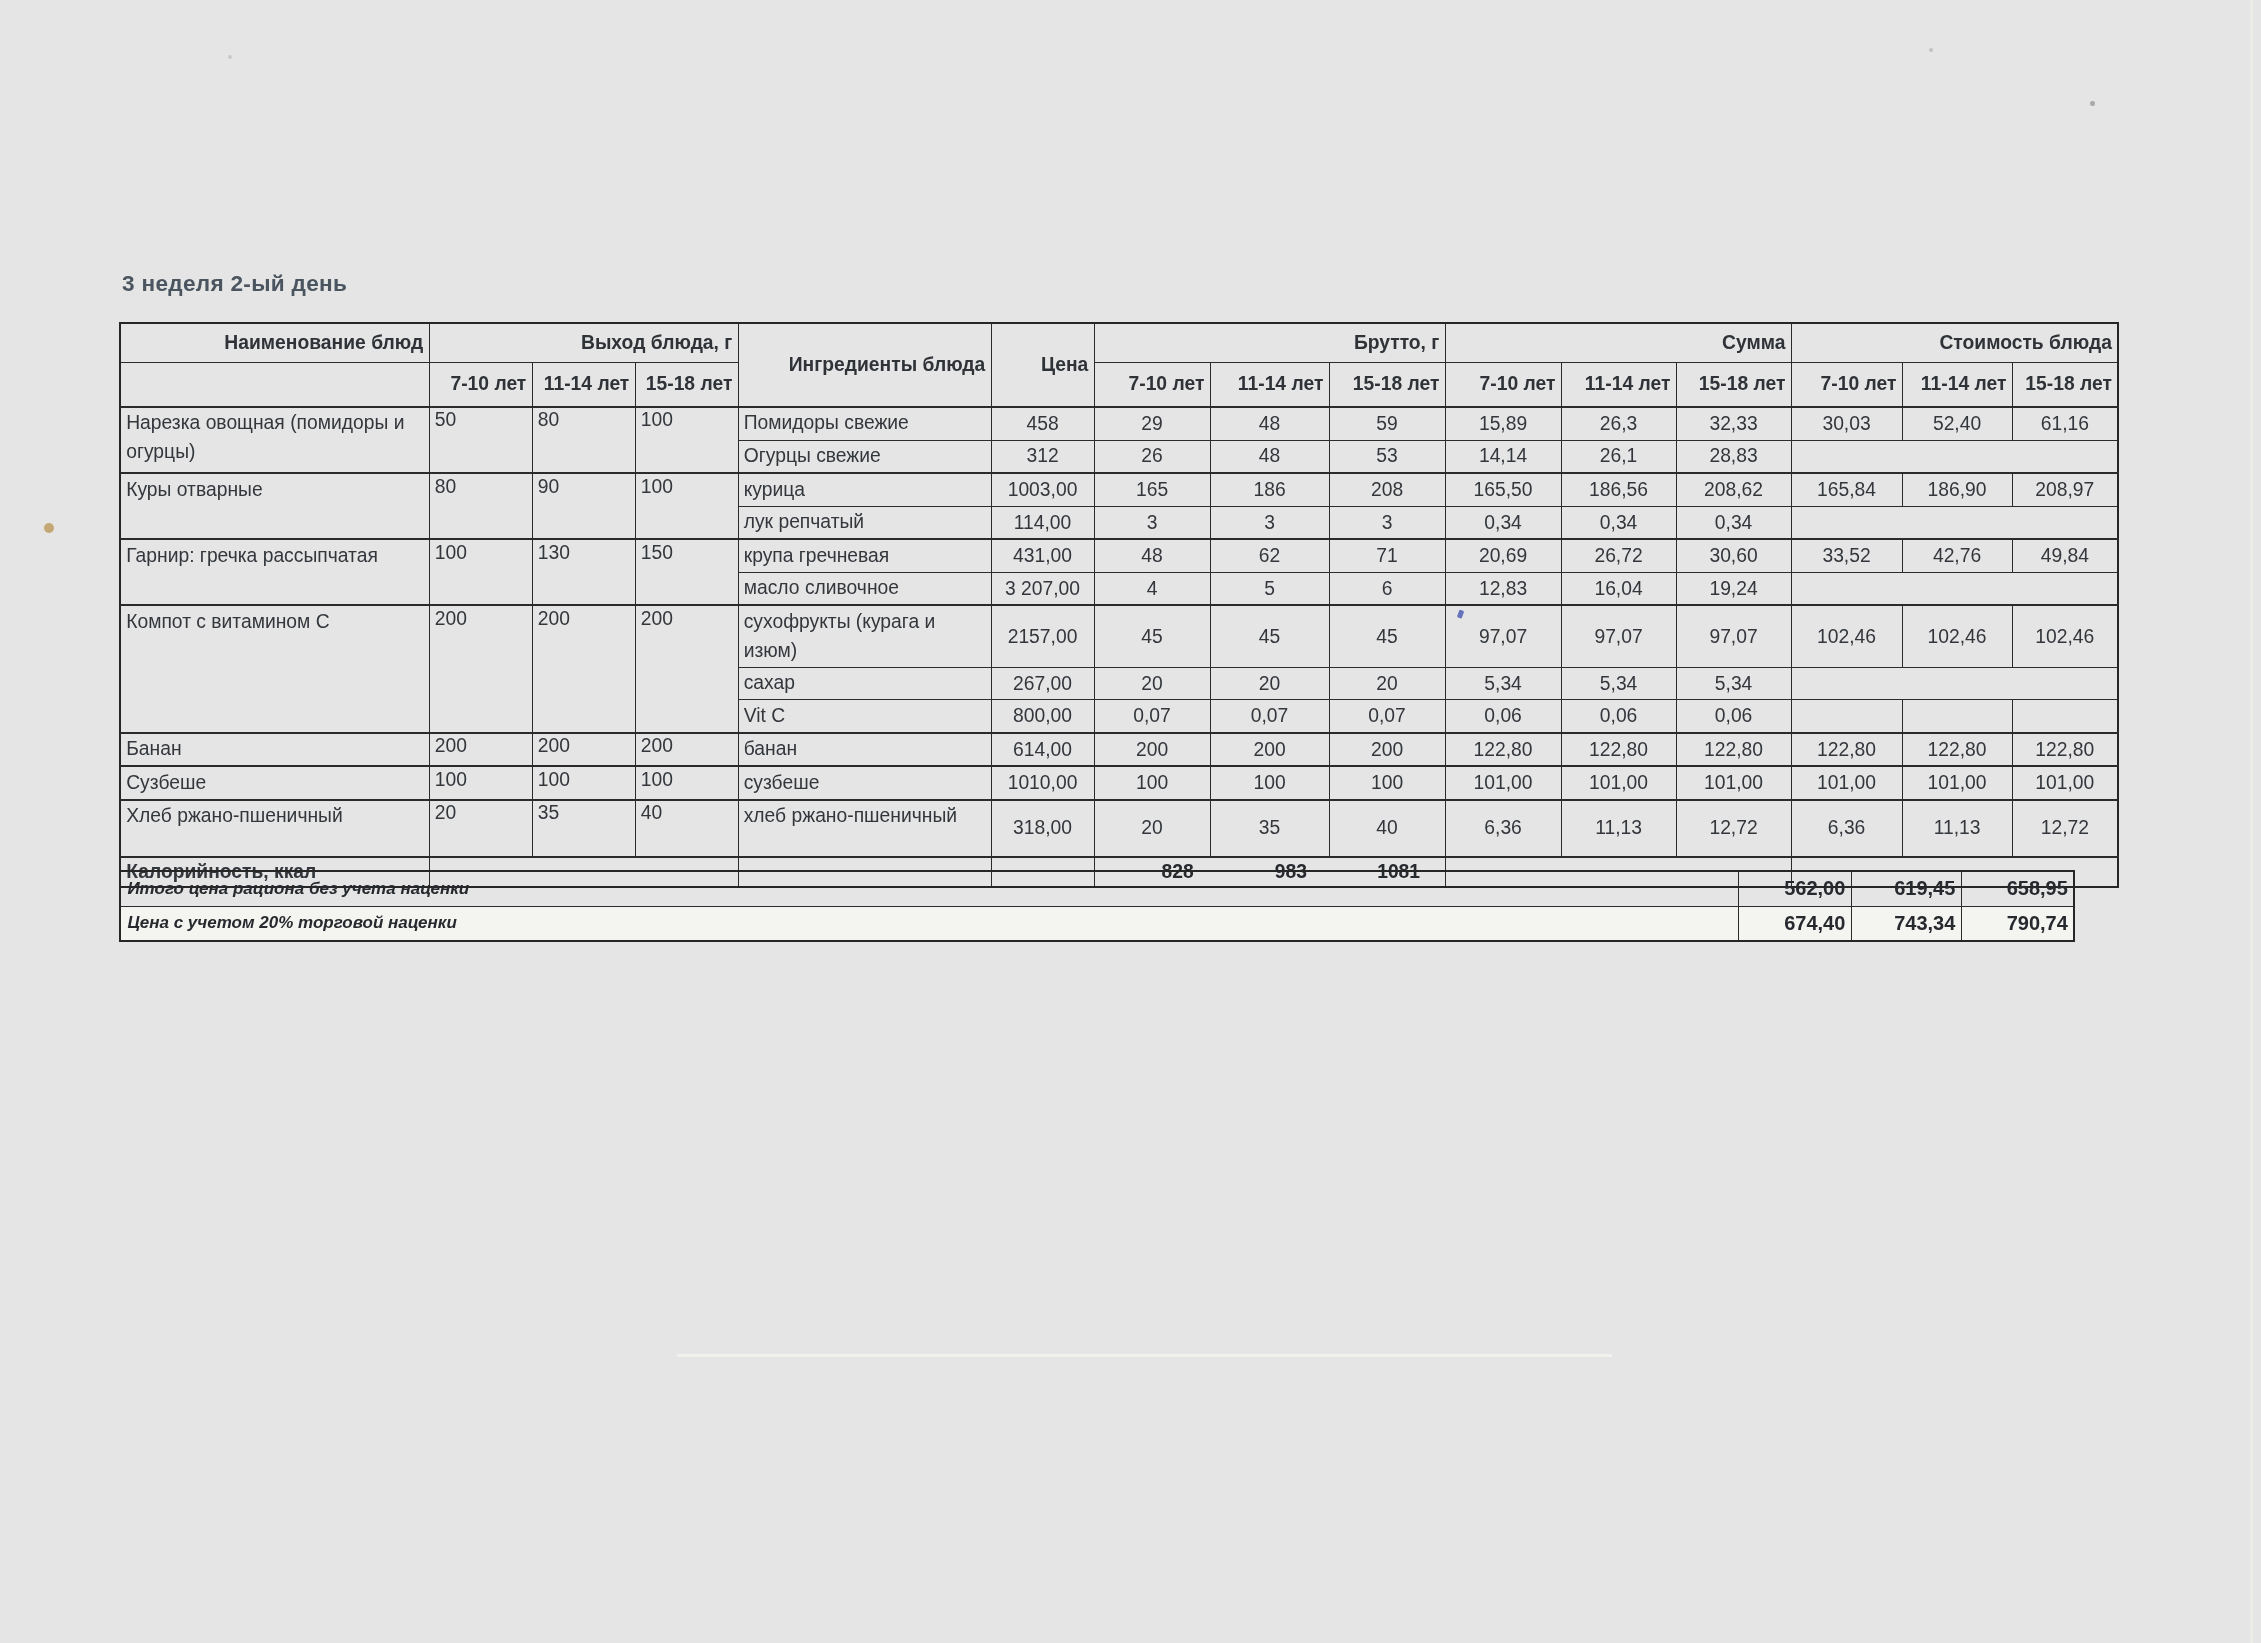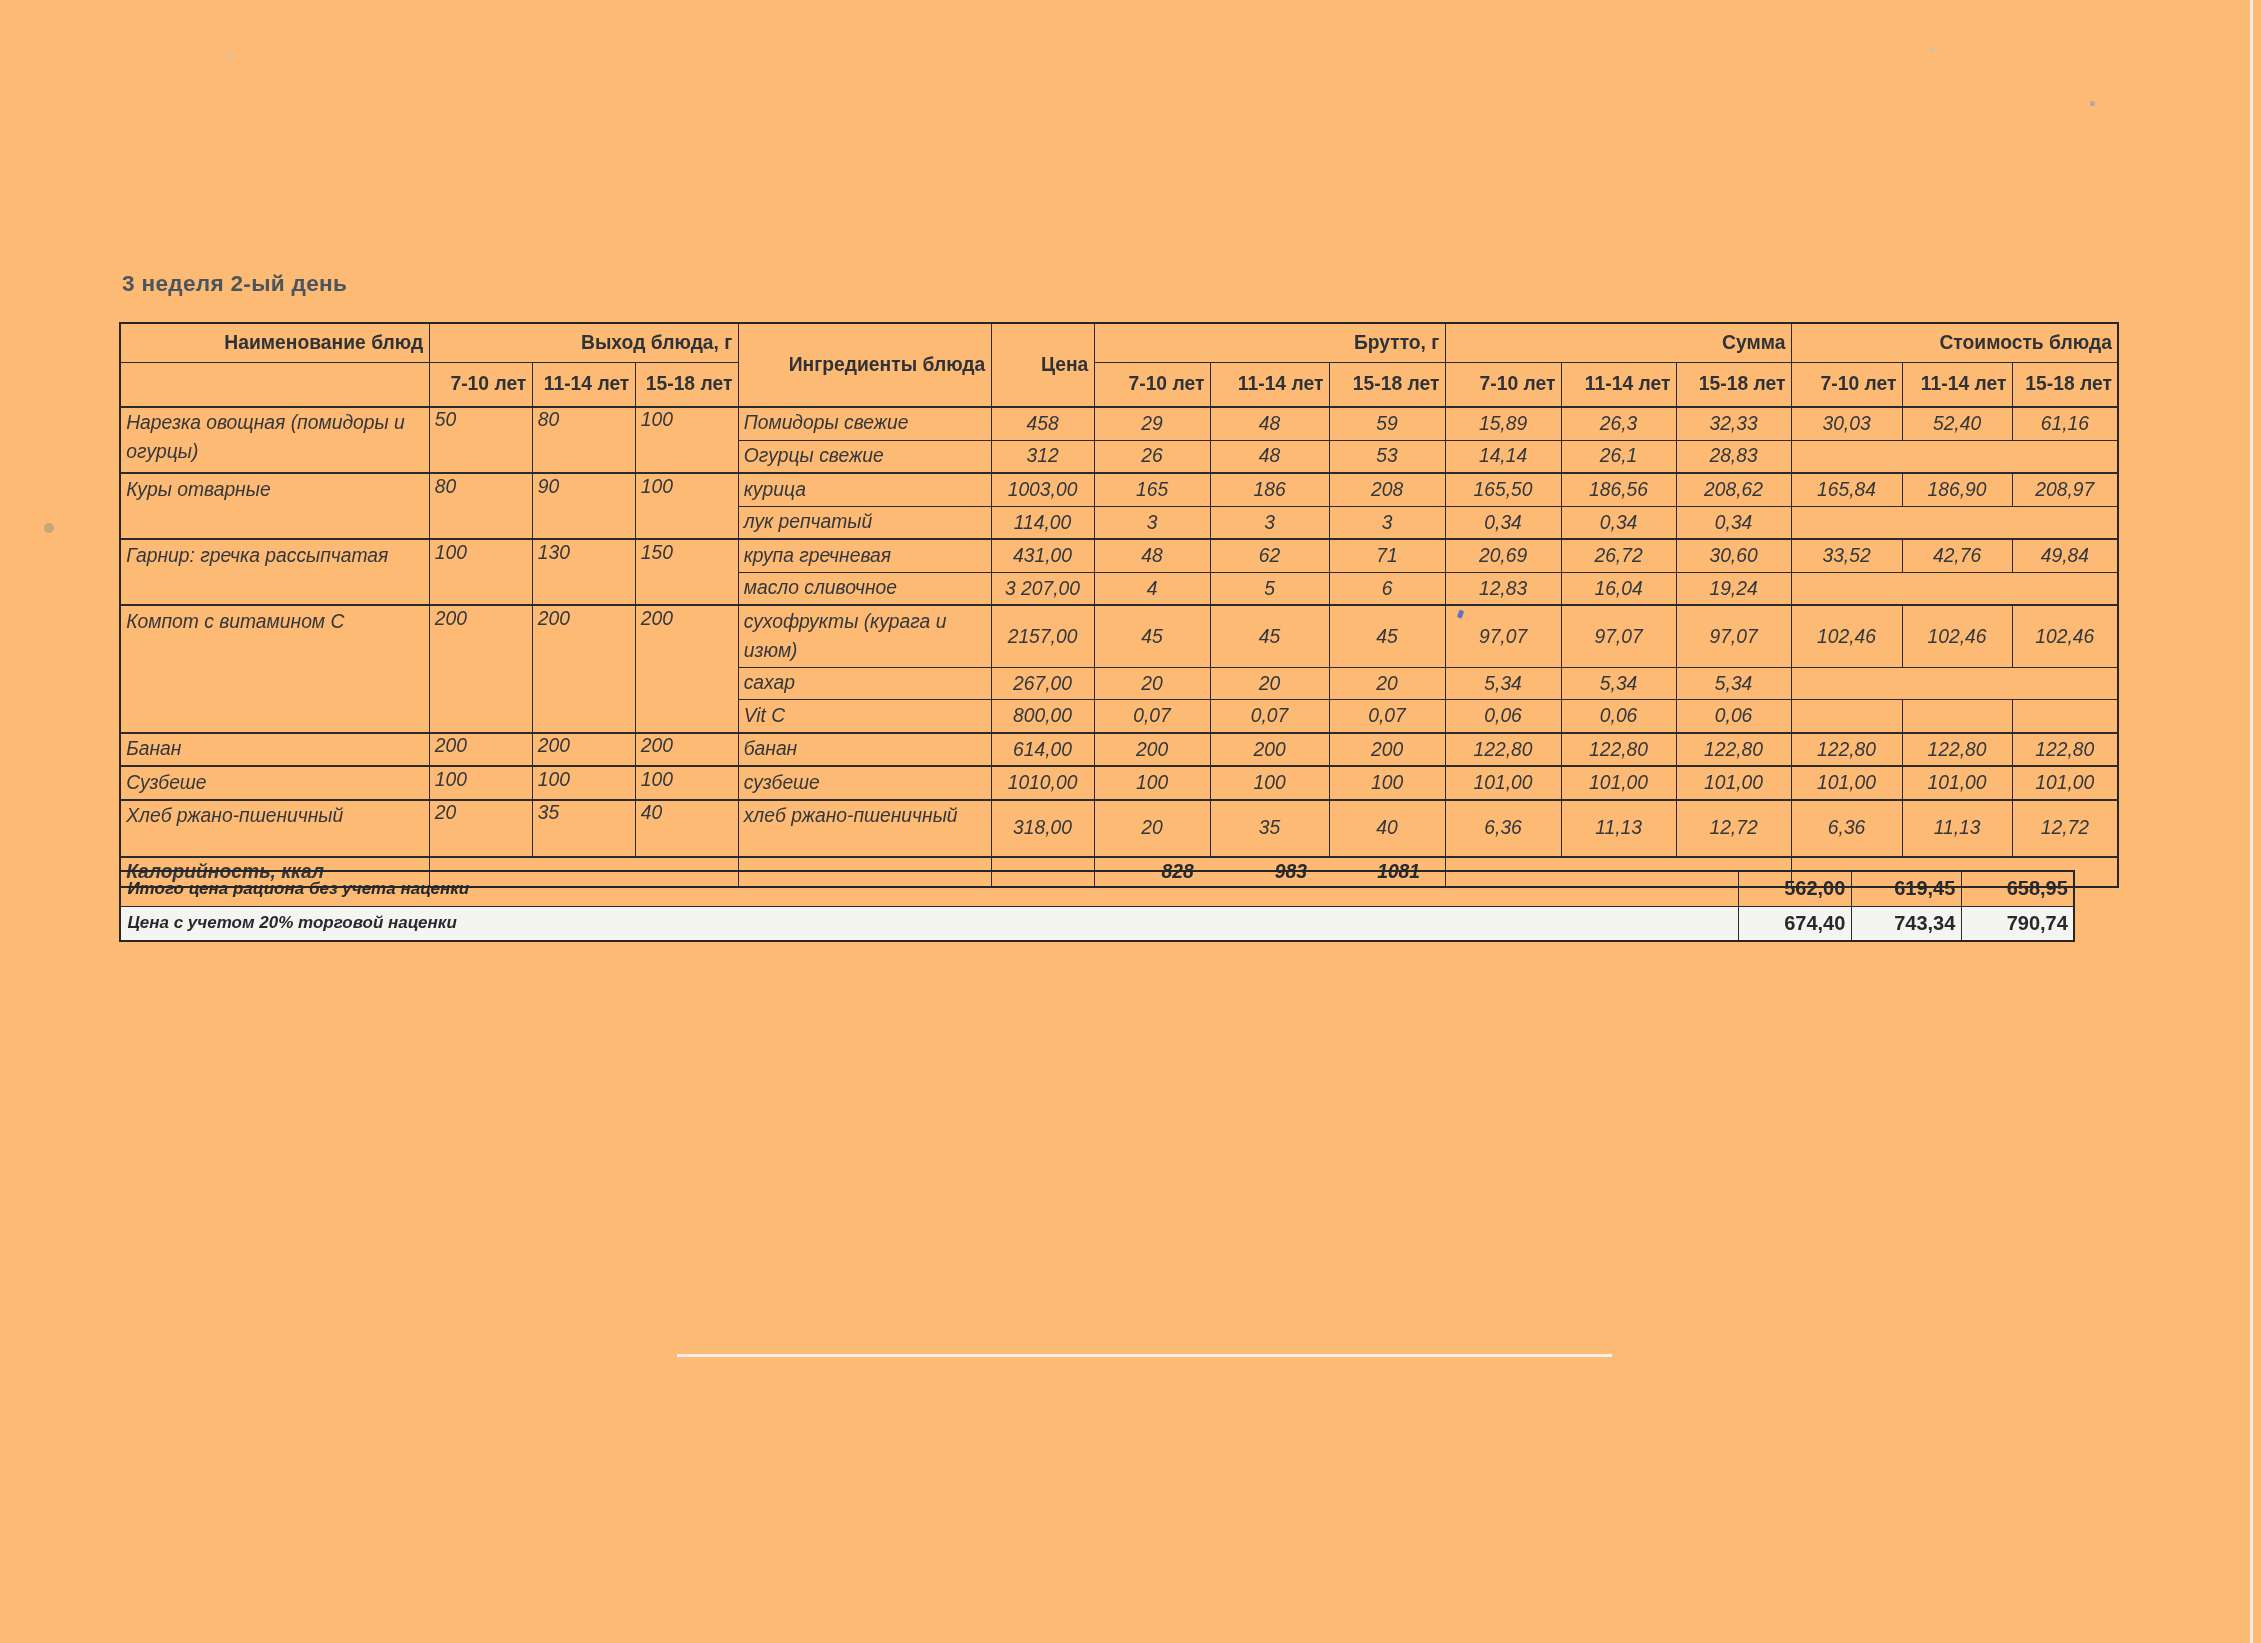--- a/index.html
+++ b/index.html
@@ -1,30 +1,30 @@
 <!DOCTYPE html>
 <html style="font-size:10.3px"><head>
 <meta charset="utf-8">
 <style>
   html,body{margin:0;padding:0;background:#ffffff;}
   body{width:2261px;height:1644px;position:relative;overflow:hidden;
        font-family:"Liberation Sans",sans-serif;color:#2e3237;}
-  .sheet{position:absolute;left:0;top:0;width:2261px;height:1644px;background:#fdba74;}
+  .sheet{position:absolute;left:0;top:0;width:2261px;height:1644px;background:#e5e5e5;}
 
   .page-title{position:absolute;left:122px;top:271px;font-size:22.6px;font-weight:bold;
               color:#4b5560;letter-spacing:0.3px;}
 
   table{border-collapse:collapse;table-layout:fixed;}
   table.menu{position:absolute;left:119px;top:322px;width:1998px;border:2.6px solid #262626;}
   table.menu th, table.menu td{border:1.9px solid #2b2b2b;font-size:19.3px;color:#33373c;
       padding:1.3px 5.2px;overflow:hidden;}
   table.menu thead th{font-weight:bold;text-align:right;vertical-align:middle;color:#2f3338;}
   table.menu thead tr.h1 th{height:35px;}
   table.menu thead tr.h2 th{height:41px;}
-  table.menu tbody tr{height:30px;font-style:italic;}
+  table.menu tbody tr{height:30px;}
   table.menu tbody tr.tall{height:57px;}
   table.menu tbody tr.dish-start td{border-top-width:2.6px;}
   td.dish{ text-align:left;vertical-align:top;padding-top:4.5px;line-height:1.5;}
   td.outv{ vertical-align:top;padding-top:4.5px;}
   td.ing { text-align:left;vertical-align:top;padding-top:4.5px;line-height:1.5;}
   td.num { text-align:center;vertical-align:middle;}
   tr.cal-row{height:32px;}
   tr.cal-row td{border-top-width:2.6px;margin-left:46px;}
   td.cal-label{font-weight:bold;text-align:left;vertical-align:middle;color:#26292d;}
   .cal-vals{display:flex;width:100%;}

